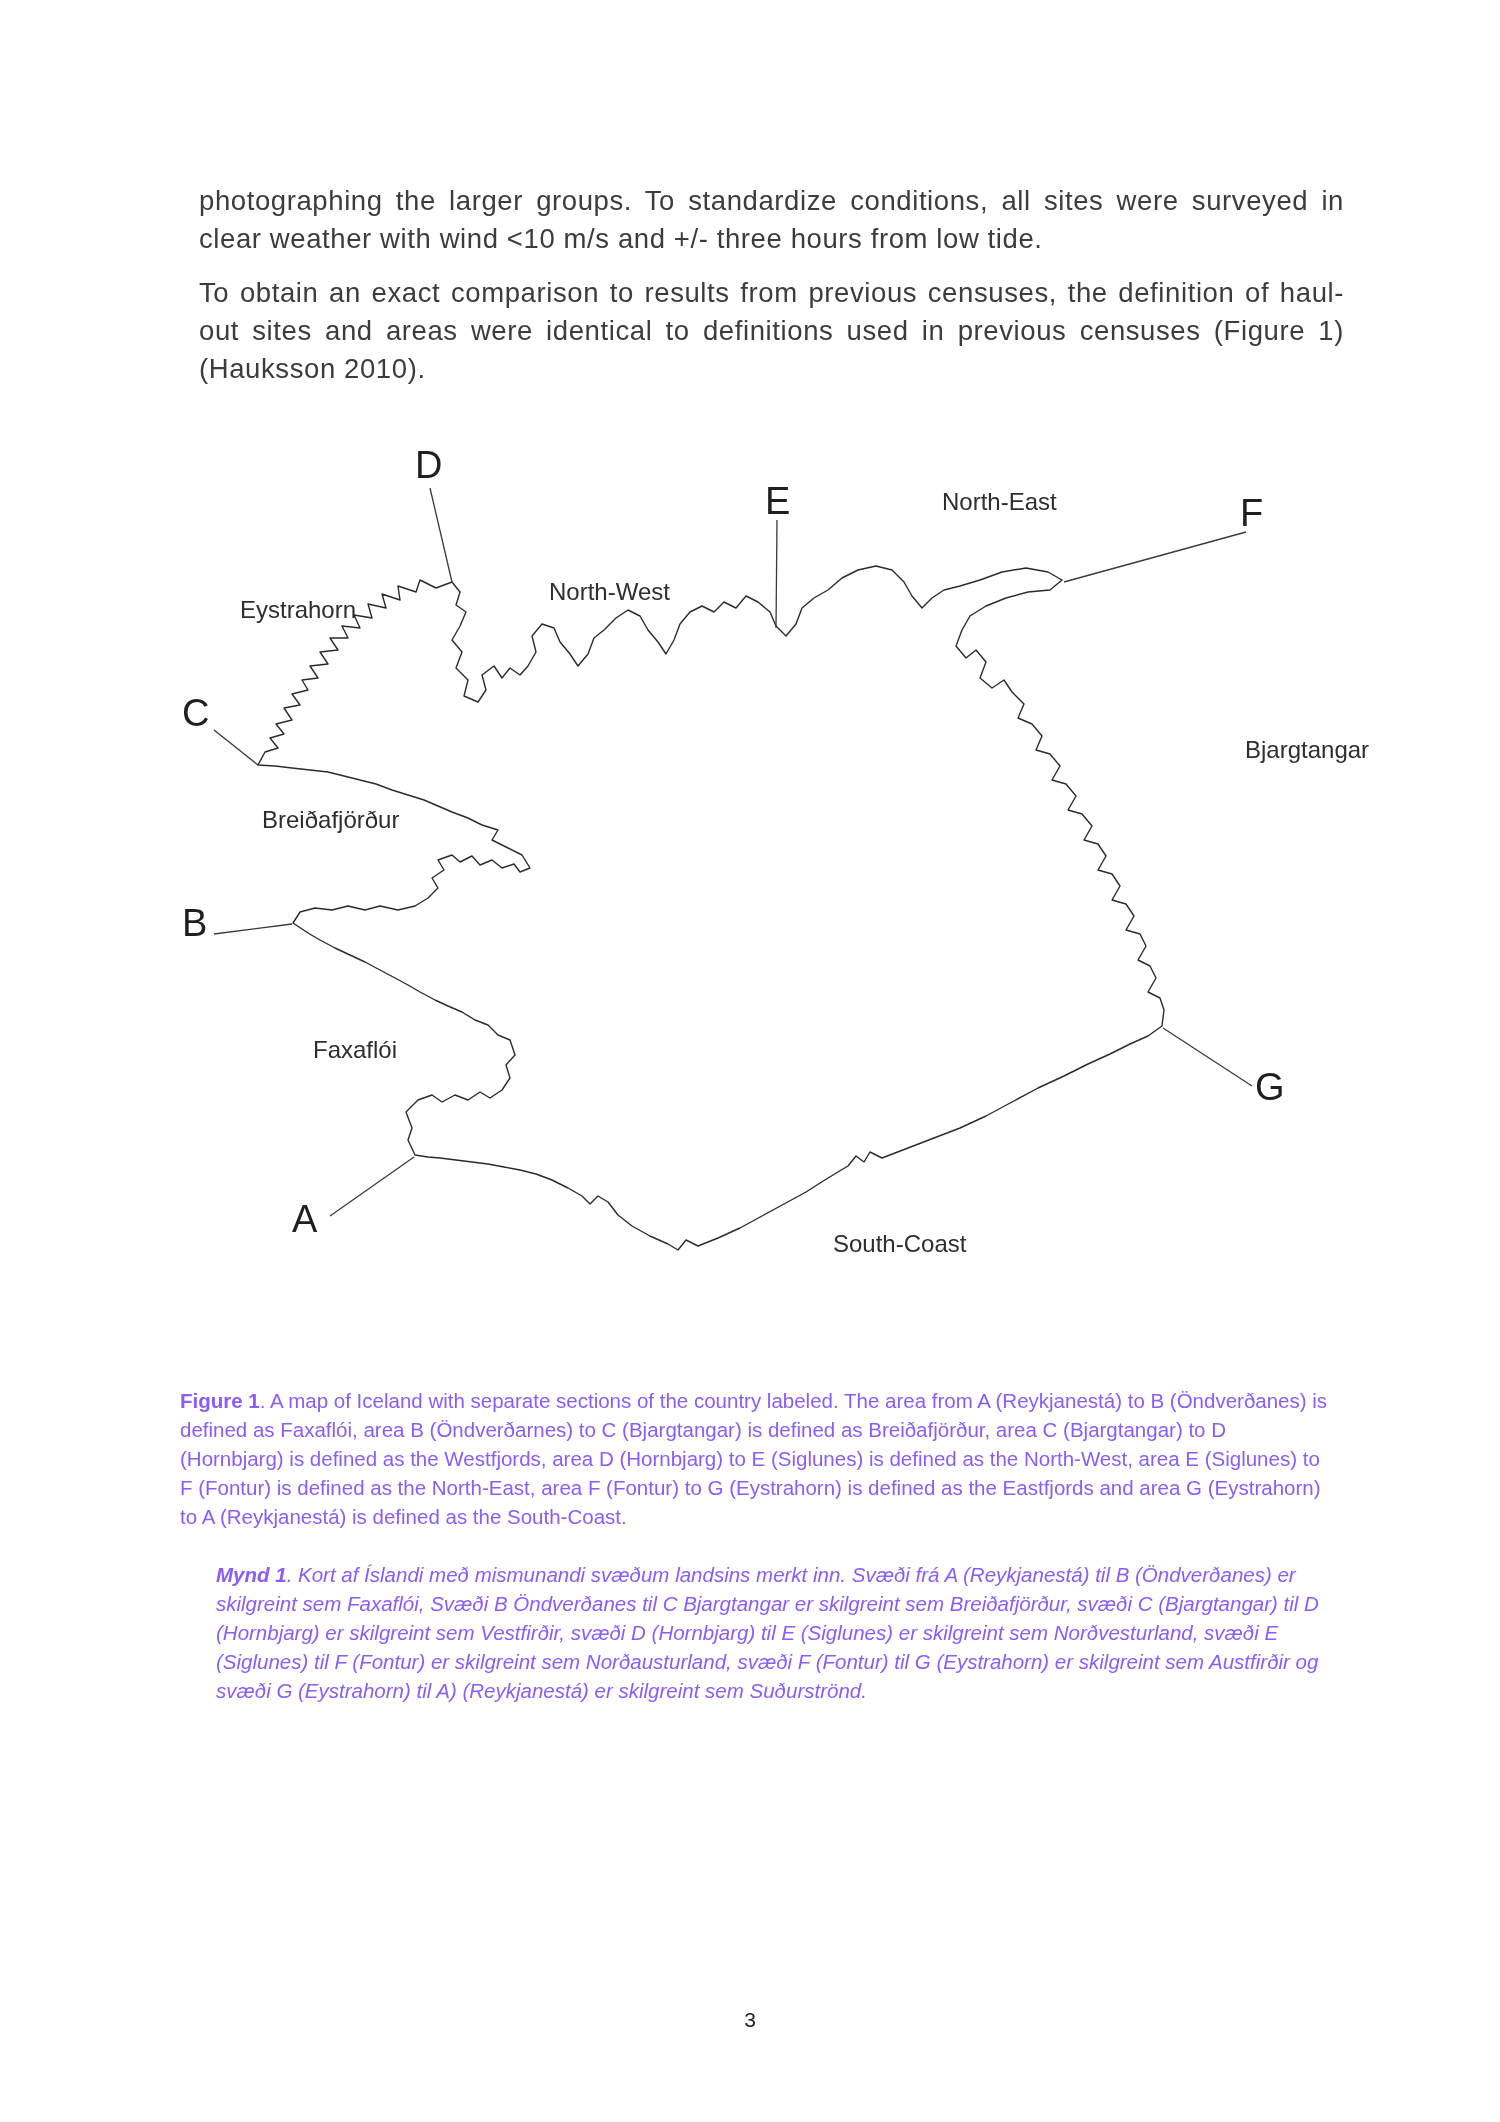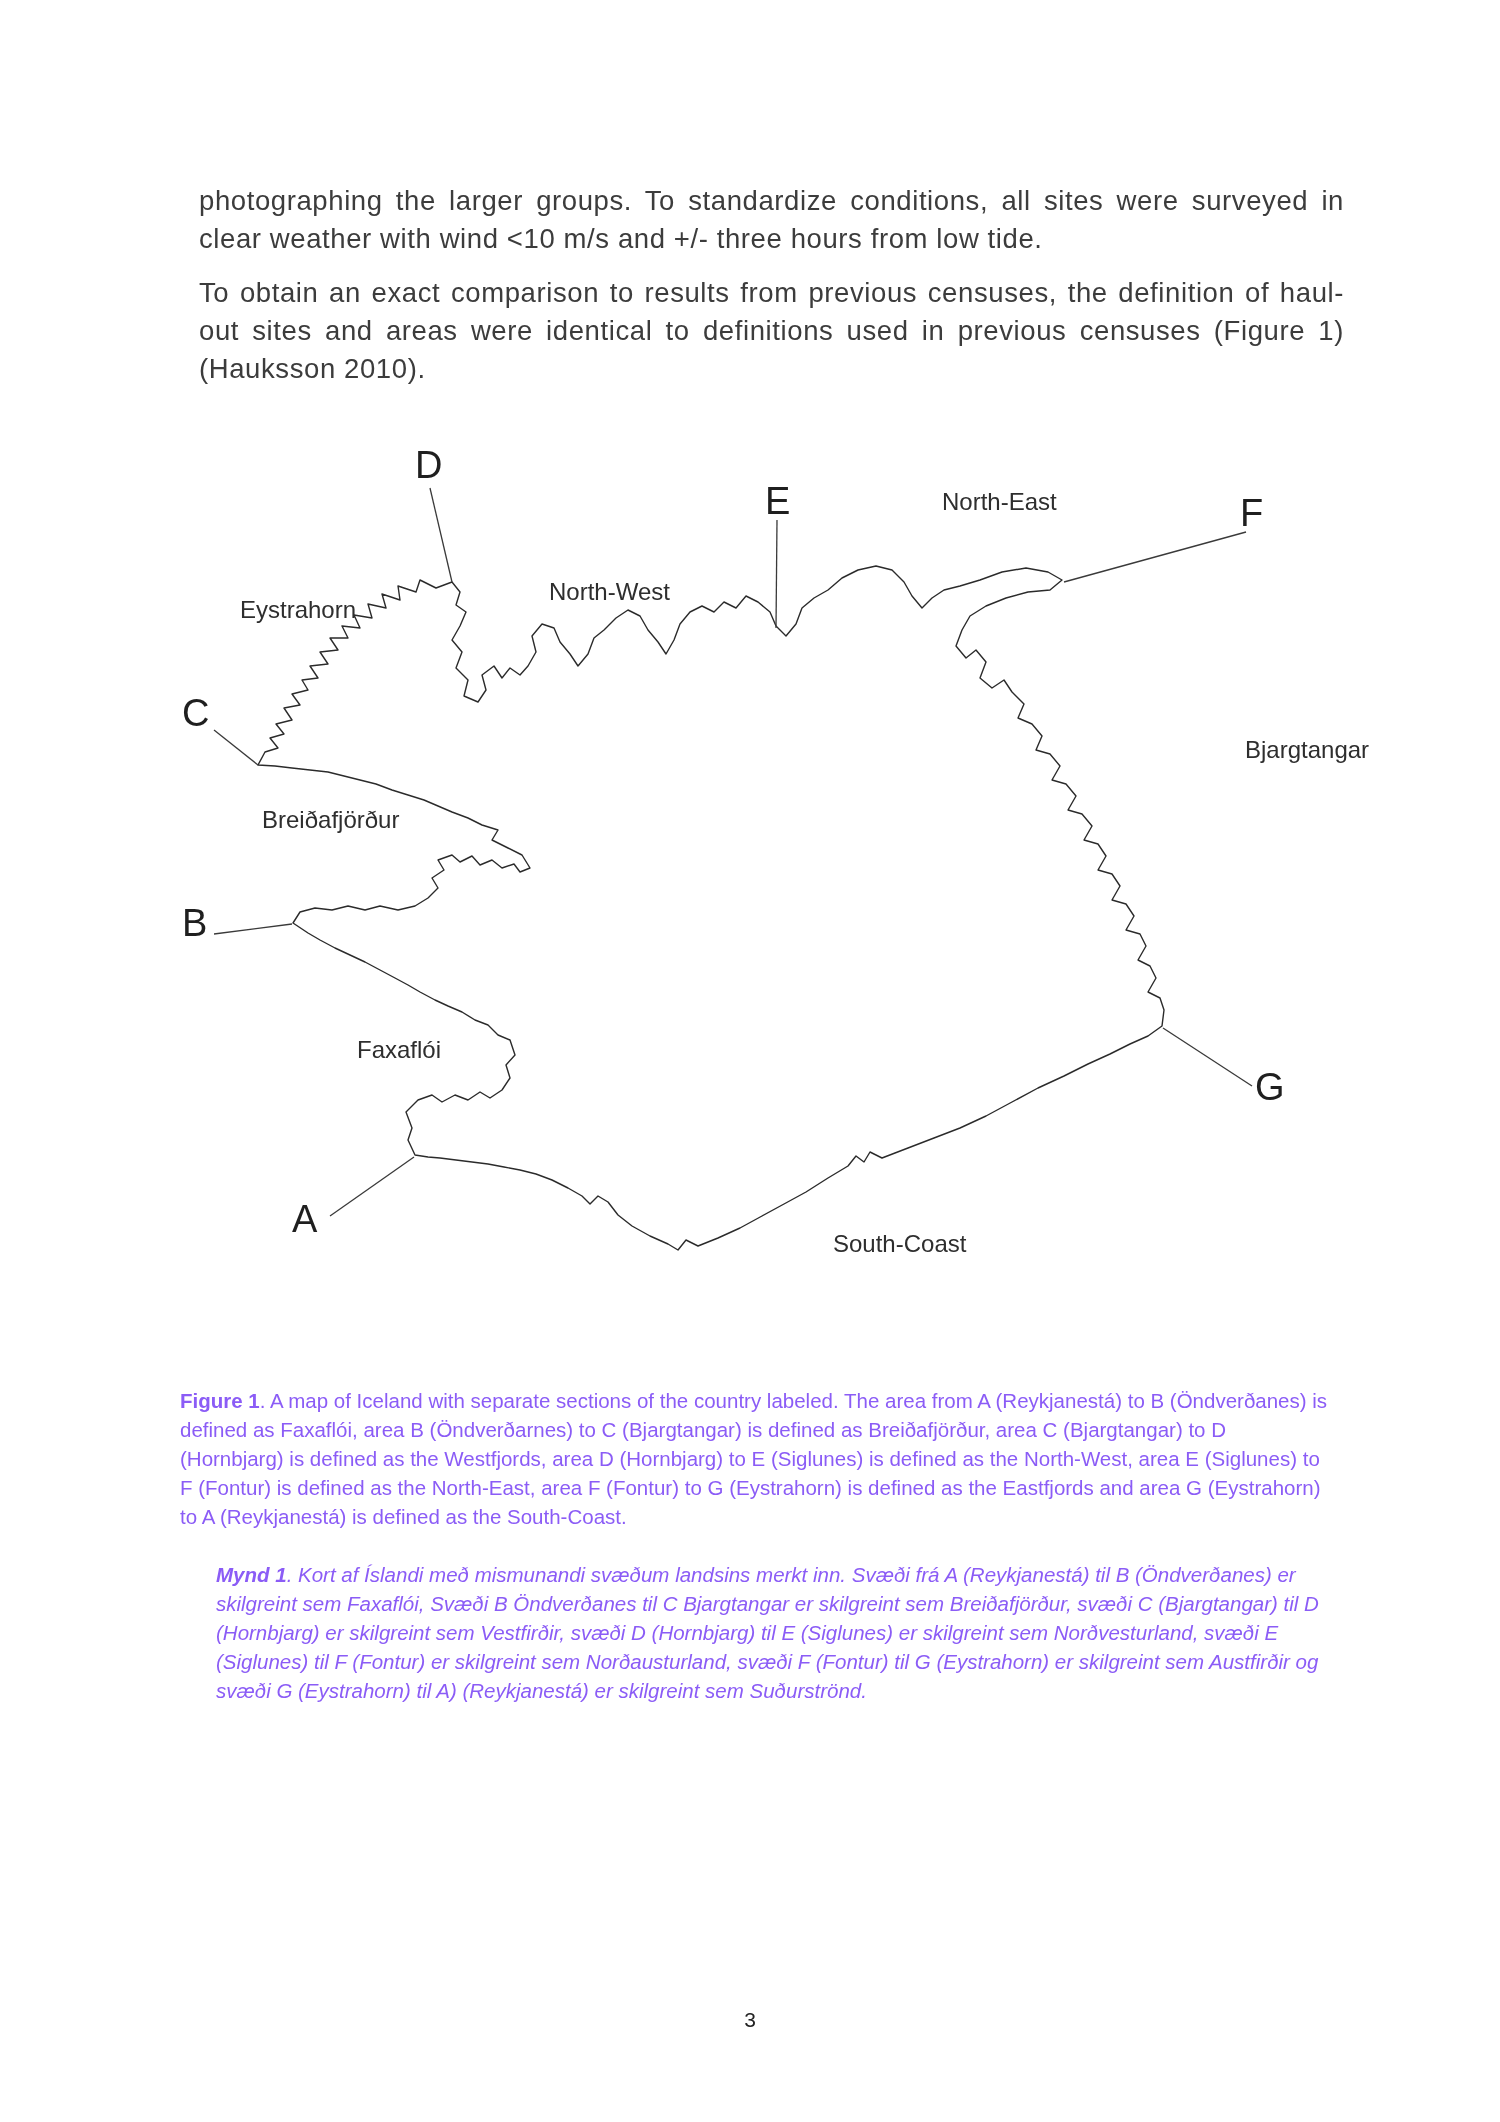--- a/index.html
+++ b/index.html
@@ -159,21 +159,21 @@
     <div class="point-label" style="left:182px; top:694px;">C</div>
     <div class="point-label" style="left:182px; top:904px;">B</div>
     <div class="point-label" style="left:292px; top:1200px;">A</div>
     <div class="point-label" style="left:1255px; top:1068px;">G</div>
 
     <div class="region-label" style="left:240px; top:598px;">Eystrahorn</div>
     <div class="region-label" style="left:549px; top:580px;">North-West</div>
     <div class="region-label" style="left:942px; top:490px;">North-East</div>
     <div class="region-label" style="left:1245px; top:738px;">Bjargtangar</div>
     <div class="region-label" style="left:262px; top:808px;">Breiðafjörður</div>
-    <div class="region-label" style="left:313px; top:1038px;margin-left:44px;">Faxaflói</div>
+    <div class="region-label" style="left:313px; top:1038px;">Faxaflói</div>
     <div class="region-label" style="left:833px; top:1232px;">South-Coast</div>
   </div>
 
   <div class="captions">
     <p class="caption"><span class="cap-label">Figure 1</span><span>. A map of Iceland with separate sections of the country labeled. The area from A (Reykjanestá) to B (Öndverðanes) is defined as Faxaflói, area B (Öndverðarnes) to C (Bjargtangar) is defined as Breiðafjörður, area C (Bjargtangar) to D (Hornbjarg) is defined as the Westfjords, area D (Hornbjarg) to E (Siglunes) is defined as the North-West, area E (Siglunes) to F (Fontur) is defined as the North-East,  area F (Fontur) to G (Eystrahorn) is defined as the Eastfjords and area G (Eystrahorn) to A (Reykjanestá) is defined as the South-Coast.</span></p>
     <p class="caption italic"><span class="cap-label">Mynd 1</span><span>. Kort af Íslandi með mismunandi svæðum landsins merkt inn. Svæði frá A (Reykjanestá) til B (Öndverðanes) er skilgreint sem Faxaflói, Svæði B Öndverðanes til C Bjargtangar er skilgreint sem Breiðafjörður, svæði C (Bjargtangar) til D (Hornbjarg) er skilgreint sem Vestfirðir, svæði D (Hornbjarg) til E (Siglunes) er skilgreint sem Norðvesturland, svæði E (Siglunes) til F (Fontur) er skilgreint sem Norðausturland, svæði F (Fontur) til G (Eystrahorn) er skilgreint sem Austfirðir og svæði G (Eystrahorn) til A) (Reykjanestá) er skilgreint sem Suðurströnd.</span></p>
   </div>
 
   <div class="page-number">3</div>
 

